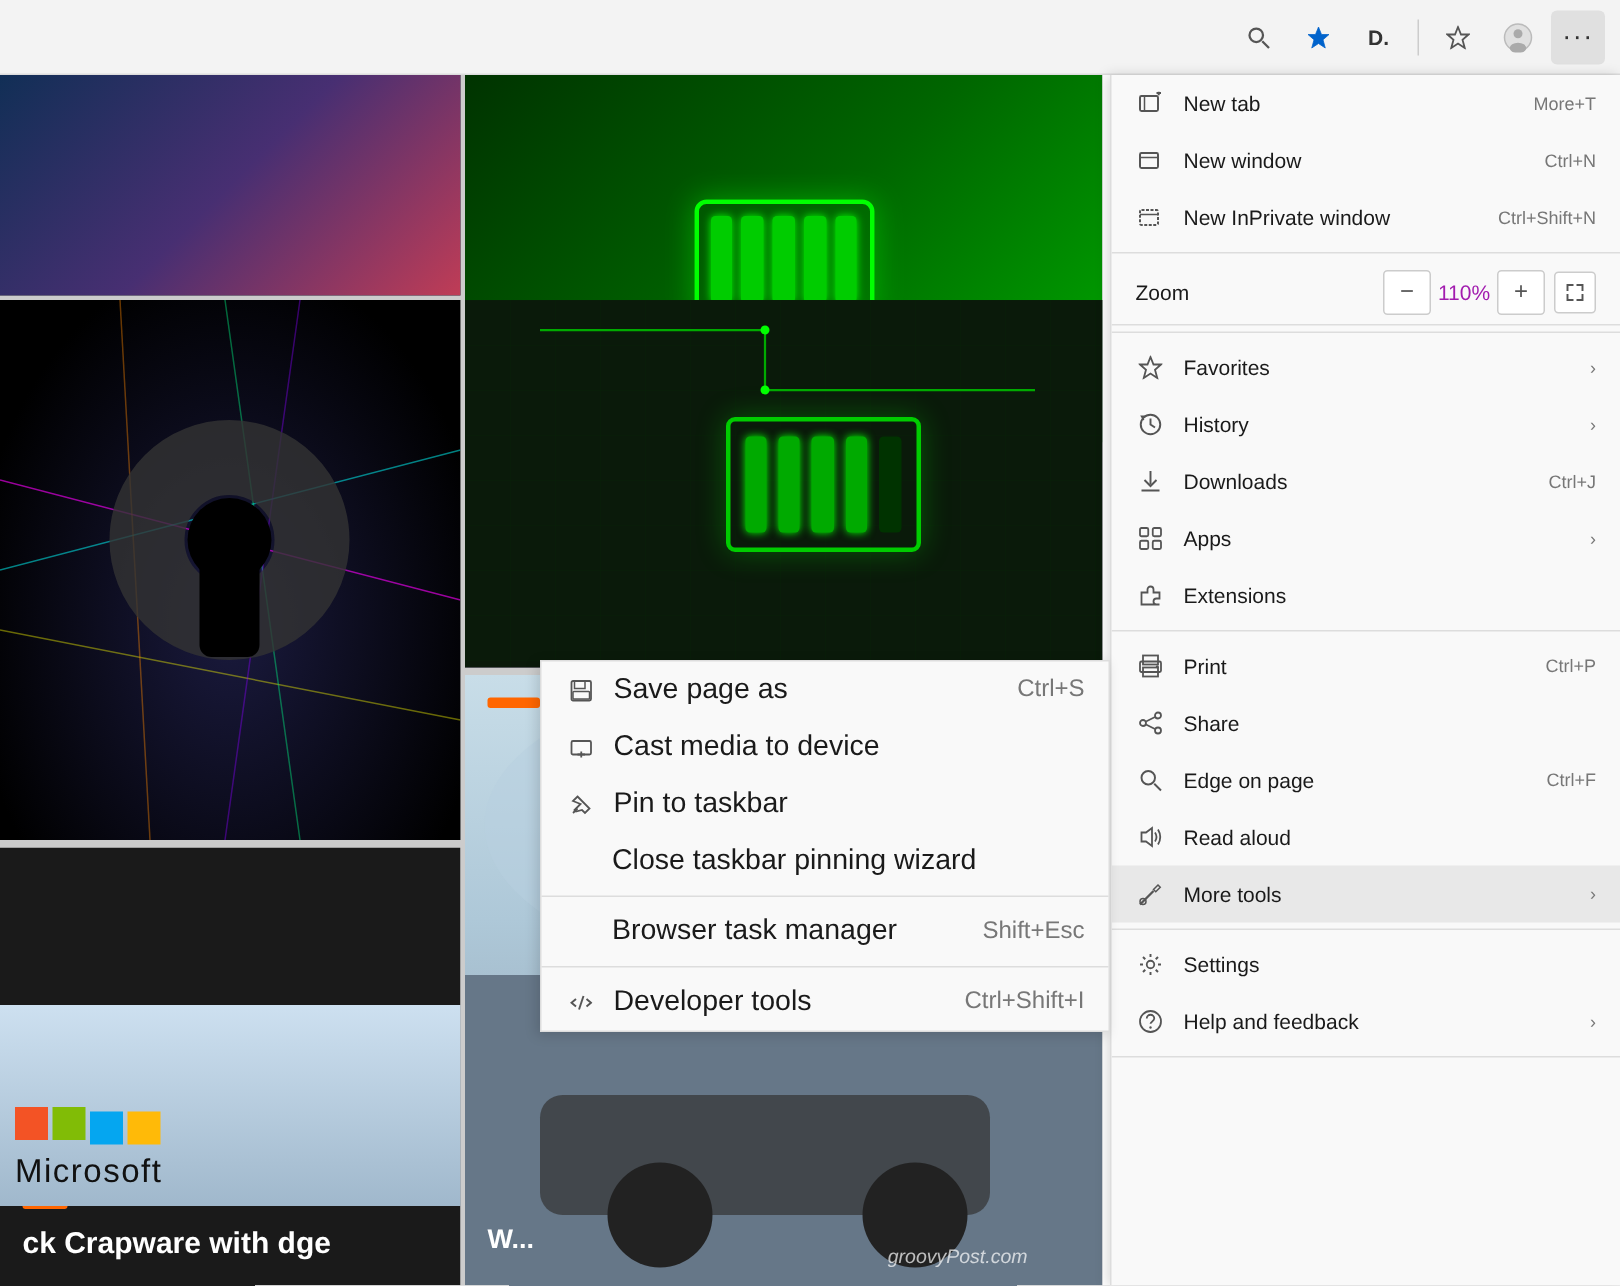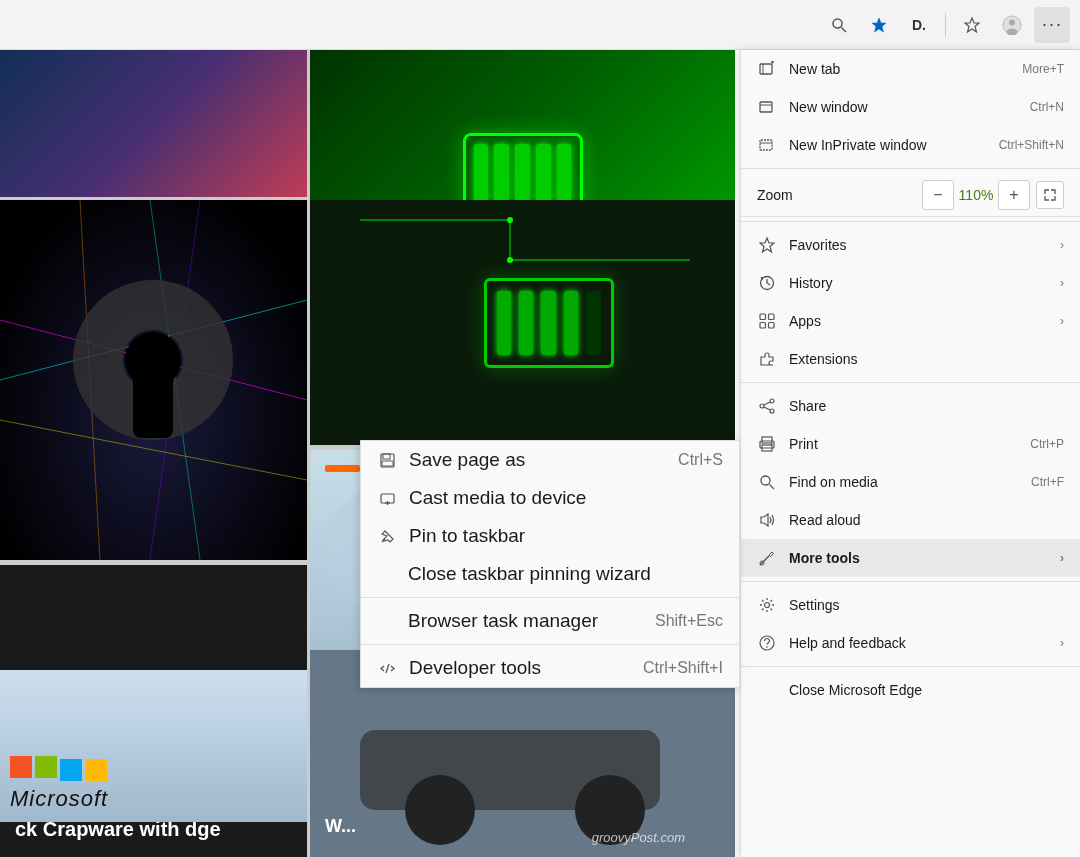--- a/index.html
+++ b/index.html
@@ -229,21 +229,21 @@
 
     .menu-item {
       display: flex;
       align-items: center;
       padding: 0 16px;
       height: 38px;
       cursor: pointer;
       position: relative;
       justify-content: center;
     }
-    .menu-item.highlighted { background: #e8e8e8; font-weight: bold; }
+    .menu-item.highlighted { background: #e8e8e8; }
 
     .menu-icon {
       width: 20px;
       height: 20px;
       margin-right: 12px;
       display: flex;
       align-items: center;
       justify-content: center;
       flex-shrink: 0;
       color: #555;
@@ -300,21 +300,21 @@
       cursor: pointer;
       font-size: 16px;
       color: #555;
       display: flex;
       align-items: center;
       justify-content: center;
       border-radius: 3px;
     }
     .zoom-value {
       font-size: 14px;
-      color: #4d7c0f;
+      color: #a21caf;
       width: 44px;
       text-align: center;
     }
     .zoom-expand {
       width: 28px;
       height: 28px;
       border: 1px solid #ccc;
       background: #fff;
       cursor: pointer;
       display: flex;
@@ -498,21 +498,21 @@
           <ellipse cx="130" cy="360" rx="35" ry="35" fill="#222"></ellipse>
           <ellipse cx="300" cy="360" rx="35" ry="35" fill="#222"></ellipse>
         </svg>
         <div style="position:absolute;top:15px;left:15px;">
           <div style="width:35px;height:7px;background:#ff6600;border-radius:2px;margin-bottom:8px;"></div>
         </div>
         <div style="position:absolute;bottom:20px;left:15px;color:#fff;font-size:18px;font-weight:600;">W...</div>
       </div>
     </div>
 
-    <div class="tile" style="top:620px;left:0;width:307px;height:152px;font-style:italic;">
+    <div class="tile" style="top:620px;left:0;width:307px;height:134px;">
       <div class="microsoft-bg">
         <div style="width:100%;height:100%;background:linear-gradient(180deg,#cde0f0 0%,#a0b8cc 100%);position:absolute;top:0;left:0;"></div>
         <div style="position:relative;z-index:1;">
           <div class="ms-logo">
             <div class="ms-sq ms-red"></div>
             <div class="ms-sq ms-green"></div>
             <div class="ms-sq ms-blue" style="margin-top:3px;"></div>
             <div class="ms-sq ms-yellow" style="margin-top:3px;"></div>
           </div>
           <div class="ms-label">Microsoft</div>
@@ -598,20 +598,31 @@
       <svg width="16" height="16" viewBox="0 0 16 16" fill="none">
         <circle cx="8" cy="8" r="6.5" stroke="#555" stroke-width="1.3"></circle>
         <polyline points="8,4 8,8 11,10" stroke="#555" stroke-width="1.3"></polyline>
         <polyline points="3.5,5 2,2.5 5,2.5" stroke="#555" stroke-width="1" fill="none"></polyline>
       </svg>
     </div>
     <span class="menu-label">History</span>
     <span class="menu-chevron">›</span>
   </div>
 
+  <div class="menu-item">
+    <div class="menu-icon">
+      <svg width="16" height="16" viewBox="0 0 16 16" fill="none">
+        <line x1="8" y1="1" x2="8" y2="10" stroke="#555" stroke-width="1.3"></line>
+        <polyline points="4,7 8,11 12,7" stroke="#555" stroke-width="1.3" fill="none"></polyline>
+        <line x1="2" y1="14" x2="14" y2="14" stroke="#555" stroke-width="1.3"></line>
+      </svg>
+    </div>
+    <span class="menu-label">Downloads</span>
+    <span class="menu-shortcut">Ctrl+J</span>
+  </div>
 
   <div class="menu-item">
     <div class="menu-icon">
       <svg width="16" height="16" viewBox="0 0 16 16" fill="none">
         <rect x="1" y="1" width="5.5" height="5.5" rx="1" stroke="#555" stroke-width="1.2"></rect>
         <rect x="9.5" y="1" width="5.5" height="5.5" rx="1" stroke="#555" stroke-width="1.2"></rect>
         <rect x="1" y="9.5" width="5.5" height="5.5" rx="1" stroke="#555" stroke-width="1.2"></rect>
         <rect x="9.5" y="9.5" width="5.5" height="5.5" rx="1" stroke="#555" stroke-width="1.2"></rect>
       </svg>
     </div>
@@ -622,55 +633,55 @@
   <div class="menu-item">
     <div class="menu-icon">
       <svg width="16" height="16" viewBox="0 0 16 16" fill="none">
         <path d="M2,6 L6,6 L6,4 C6,2.9 6.9,2 8,2 C9.1,2 10,2.9 10,4 L10,6 L14,6 L14,10 L12,10 C10.9,10 10,10.9 10,12 C10,13.1 10.9,14 12,14 L14,14 L14,14 L2,14 Z" stroke="#555" stroke-width="1.2"></path>
       </svg>
     </div>
     <span class="menu-label">Extensions</span>
   </div>
 
   <div class="menu-divider"></div>
+
+  <div class="menu-item">
+    <div class="menu-icon">
+      <svg width="16" height="16" viewBox="0 0 16 16" fill="none">
+        <rect x="3" y="1" width="10" height="6" stroke="#555" stroke-width="1.2"></rect>
+        <rect x="3" y="9" width="10" height="6" stroke="#555" stroke-width="1.2"></rect>
+        <rect x="1" y="5" width="14" height="7" rx="1" stroke="#555" stroke-width="1.2"></rect>
+        <circle cx="12.5" cy="8.5" r="1" fill="#555"></circle>
+      </svg>
+    </div>
+    <span class="menu-label">Print</span>
+    <span class="menu-shortcut">Ctrl+P</span>
+  </div>
 
   <div class="menu-item">
     <div class="menu-icon">
       <svg width="16" height="16" viewBox="0 0 16 16" fill="none">
         <circle cx="13" cy="3" r="2" stroke="#555" stroke-width="1.2"></circle>
         <circle cx="13" cy="13" r="2" stroke="#555" stroke-width="1.2"></circle>
         <circle cx="3" cy="8" r="2" stroke="#555" stroke-width="1.2"></circle>
         <line x1="5" y1="7" x2="11" y2="4" stroke="#555" stroke-width="1.2"></line>
         <line x1="5" y1="9" x2="11" y2="12" stroke="#555" stroke-width="1.2"></line>
       </svg>
     </div>
     <span class="menu-label">Share</span>
   </div>
 
   <div class="menu-item">
     <div class="menu-icon">
       <svg width="16" height="16" viewBox="0 0 16 16" fill="none">
-        <rect x="3" y="1" width="10" height="6" stroke="#555" stroke-width="1.2"></rect>
-        <rect x="3" y="9" width="10" height="6" stroke="#555" stroke-width="1.2"></rect>
-        <rect x="1" y="5" width="14" height="7" rx="1" stroke="#555" stroke-width="1.2"></rect>
-        <circle cx="12.5" cy="8.5" r="1" fill="#555"></circle>
-      </svg>
-    </div>
-    <span class="menu-label">Print</span>
-    <span class="menu-shortcut">Ctrl+P</span>
-  </div>
-
-  <div class="menu-item">
-    <div class="menu-icon">
-      <svg width="16" height="16" viewBox="0 0 16 16" fill="none">
         <circle cx="6.5" cy="6.5" r="4.5" stroke="#555" stroke-width="1.3"></circle>
         <line x1="10.5" y1="10.5" x2="15" y2="15" stroke="#555" stroke-width="1.3"></line>
       </svg>
     </div>
-    <span class="menu-label">Find on media</span>
+    <span class="menu-label">Edge on page</span>
     <span class="menu-shortcut">Ctrl+F</span>
   </div>
 
   <div class="menu-item">
     <div class="menu-icon">
       <svg width="16" height="16" viewBox="0 0 16 16" fill="none">
         <path d="M2,5 L2,11 L5,11 L9,14 L9,2 L5,5 Z" stroke="#555" stroke-width="1.2"></path>
         <path d="M11,5 Q13,8 11,11" stroke="#555" stroke-width="1.2"></path>
         <path d="M13,3 Q16,8 13,13" stroke="#555" stroke-width="1.2"></path>
       </svg>
@@ -709,24 +720,20 @@
         <path d="M5.5,6 C5.5,4.6 6.6,3.5 8,3.5 C9.4,3.5 10.5,4.6 10.5,6 C10.5,7.4 8,8.5 8,9.5" stroke="#555" stroke-width="1.2"></path>
         <circle cx="8" cy="12" r="0.8" fill="#555"></circle>
       </svg>
     </div>
     <span class="menu-label">Help and feedback</span>
     <span class="menu-chevron">›</span>
   </div>
 
   <div class="menu-divider"></div>
 
-  <div class="menu-item">
-    <div class="menu-icon"></div>
-    <span class="menu-label">Close Microsoft Edge</span>
-  </div>
 
 </div>
 
 <div class="submenu">
 
   <div class="submenu-item">
     <div class="submenu-icon">
       <svg width="15" height="15" viewBox="0 0 15 15" fill="none">
         <rect x="1" y="1" width="13" height="13" rx="1" stroke="#555" stroke-width="1.2"></rect>
         <rect x="3" y="1" width="7" height="5" stroke="#555" stroke-width="1"></rect>

